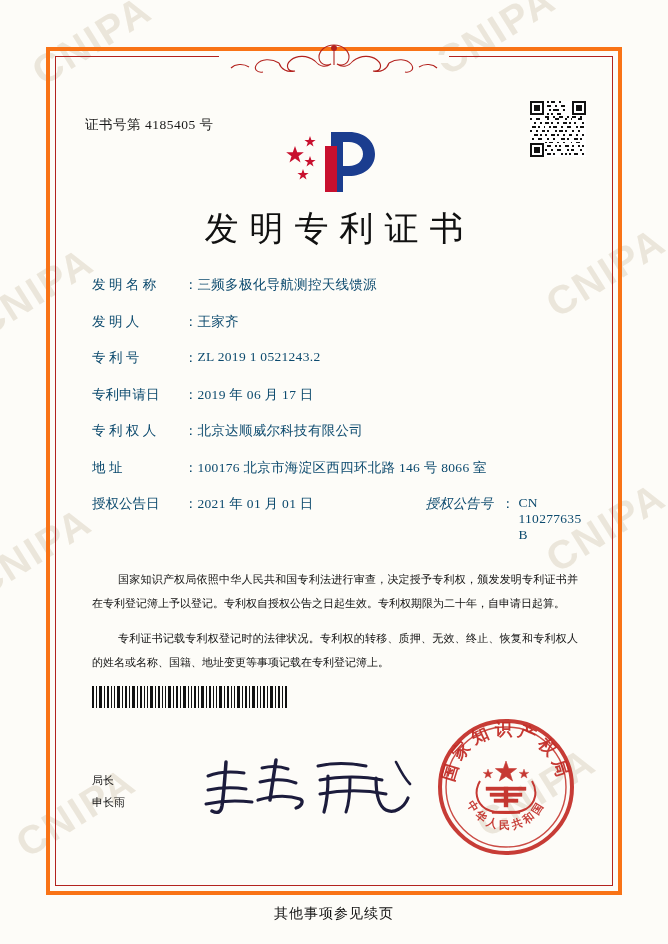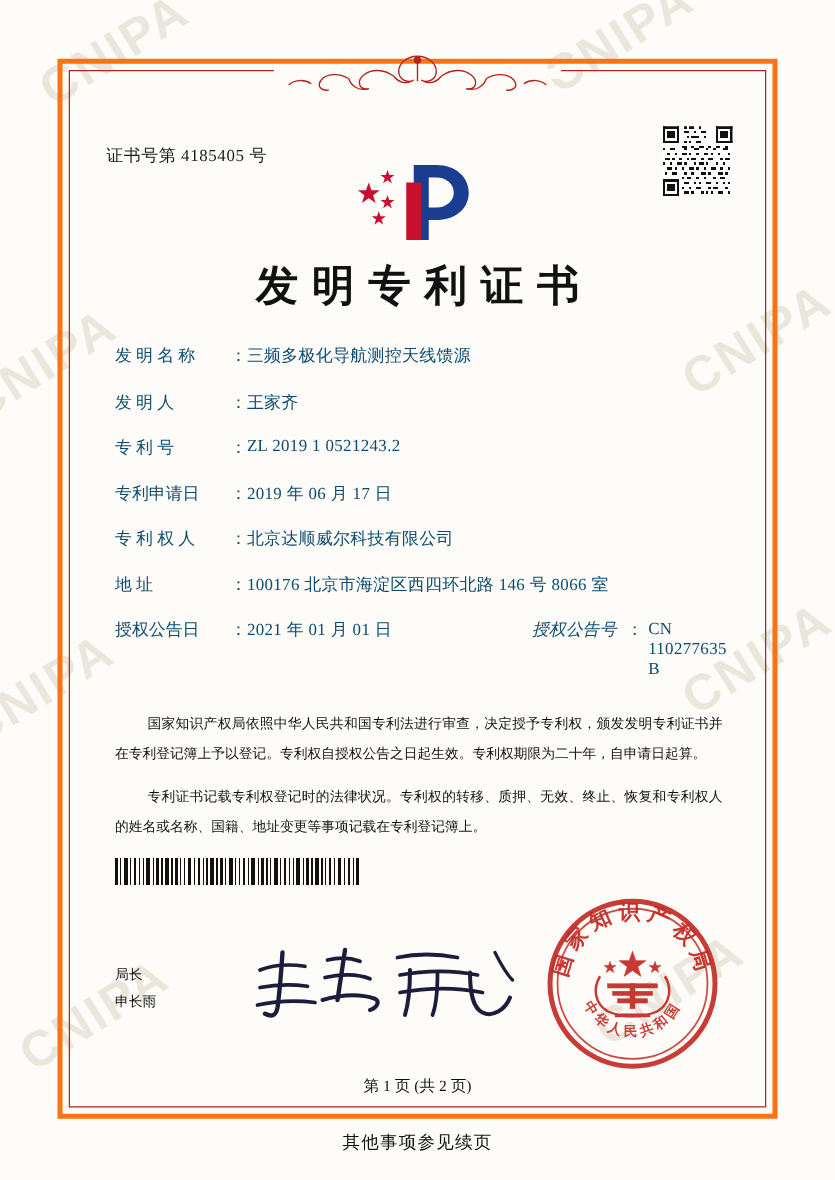--- a/index.html
+++ b/index.html
@@ -98,21 +98,21 @@
   }
 
   
   .main-title {
     position: absolute;
     left: 0;
     right: 0;
     top: 155px;
     text-align: center;
     font-size: 34px;
-    font-weight: bold;
+    font-weight: normal;
     letter-spacing: 11px;
     color: #111111;
     font-family: "Liberation Serif", serif;
     text-indent: 11px;
   }
 
   
   .fields {
     position: absolute;
     left: 42px;
@@ -543,17 +543,16 @@
         <rect x="56" y="76" width="40" height="3.4" stroke-width="0.4"></rect>
         <rect x="60" y="82" width="32" height="3.4" stroke-width="0.4"></rect>
         <rect x="64" y="88" width="24" height="3.4" stroke-width="0.4"></rect>
         <rect x="74" y="76" width="4" height="20" stroke-width="0.4"></rect>
         <path d="M50 70 C44 80, 46 92, 56 98 C62 101, 70 102, 76 102" fill="none" stroke-width="2"></path>
         <path d="M102 70 C108 80, 106 92, 96 98 C90 101, 82 102, 76 102" fill="none" stroke-width="2"></path>
         <rect x="62" y="100" width="28" height="2.6" stroke-width="0.3"></rect>
       </g>
     </svg>
 
-    <div class="page-no">第 1 页 (共 2 页)</div>
   </div>
 
   <div class="bottom-note">其他事项参见续页</div>
 </div>
 
 </body></html>

